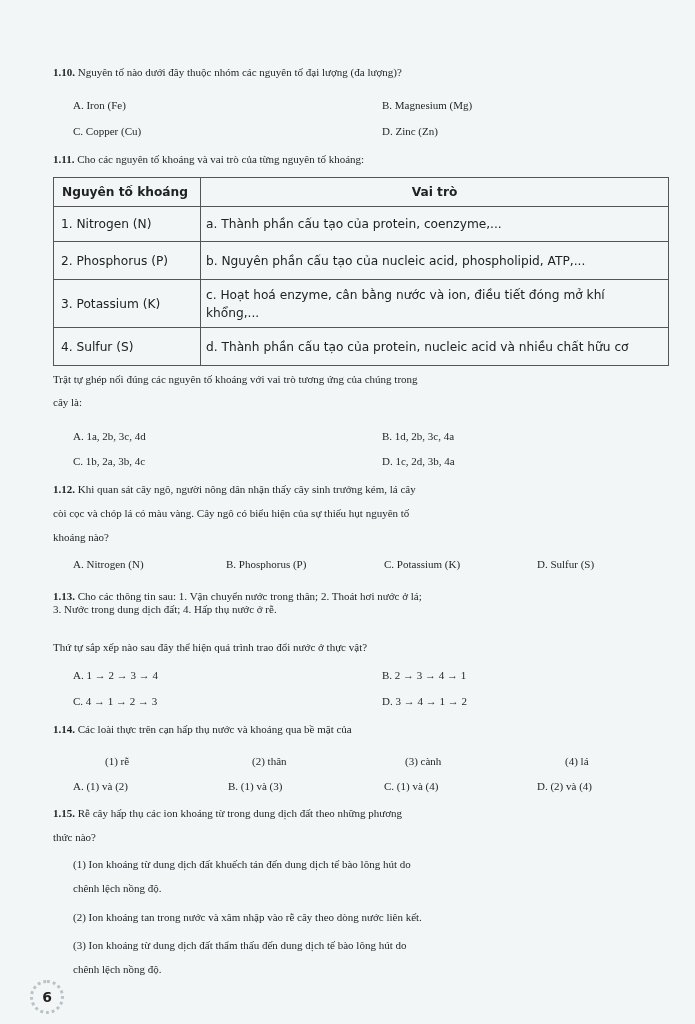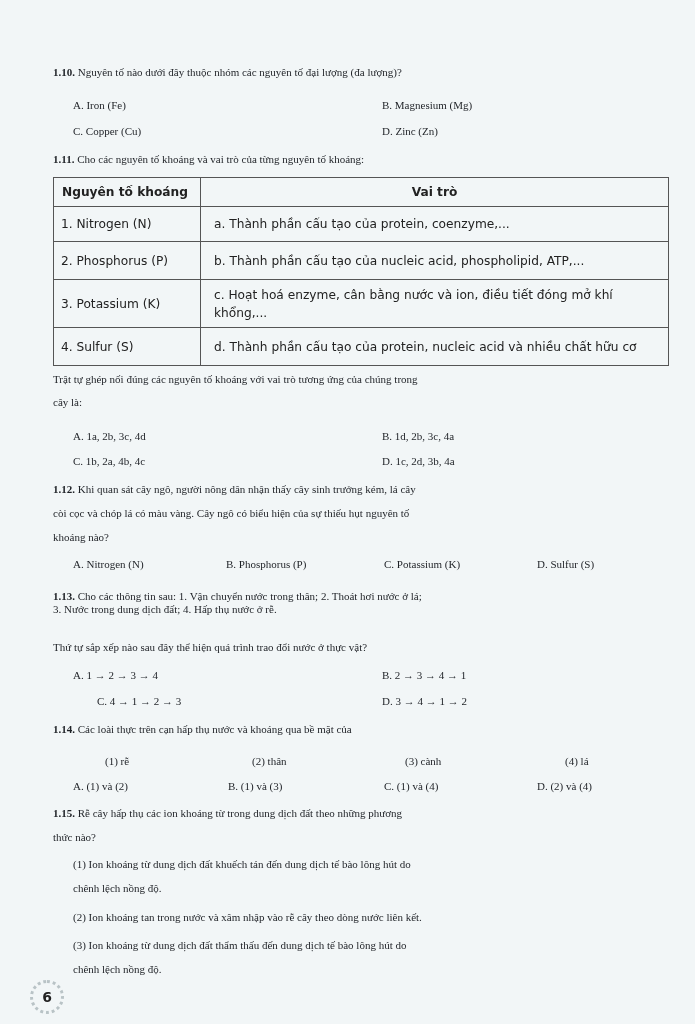--- a/index.html
+++ b/index.html
@@ -17,21 +17,21 @@
     position:absolute; left:53px; top:177px; width:616px;
     border-collapse:collapse;
     font-family:"DejaVu Sans", sans-serif; font-size:12.2px; color:#222;
   }
   table.roles td, table.roles th {
     border:1px solid #555; padding:0 8px; text-align:left; vertical-align:middle;
   }
   table.roles th { font-weight:bold; height:28px; }
   table.roles th.c2 { text-align:center; }
   table.roles td.c1 { width:131px; padding-left:7px; }
-  table.roles td.c2 { padding-left:13px; line-height:18px; }
+  table.roles td.c2 { padding-left:5px; line-height:18px; }
   .r1 td { height:34px; } .r2 td { height:37px; }
   .r3 td { height:47px; } .r4 td { height:37px; }
   .justify-c { text-align:justify; text-align-last:left; }
   .pagebadge {
     position:absolute; left:30px; top:980px; width:34px; height:34px;
     border-radius:50%; border:3px dotted #b9c3c6;
     display:flex; align-items:center; justify-content:center;
     font-family:"DejaVu Sans", sans-serif; font-weight:bold; font-size:14px; color:#222;
     box-sizing:border-box;
   }
@@ -56,58 +56,58 @@
       <tr>
     <th>Nguyên tố khoáng</th>
     <th class="c2">Vai trò</th>
   </tr>
   <tr class="r1">
     <td class="c1">1. Nitrogen (N)</td>
     <td class="c2">a. Thành phần cấu tạo của protein, coenzyme,...</td>
   </tr>
   <tr class="r2">
     <td class="c1">2. Phosphorus (P)</td>
-    <td class="c2">b. Thành phần cấu tạo của nucleic acid, phospholipid, ATP,...</td>
+    <td class="c2">b. Nguyên phần cấu tạo của nucleic acid, phospholipid, ATP,...</td>
   </tr>
   <tr class="r3">
     <td class="c1">3. Potassium (K)</td>
     <td class="c2 justify-c">c. Hoạt hoá enzyme, cân bằng nước và ion, điều tiết đóng mở khí khổng,...</td>
   </tr>
   <tr class="r4">
     <td class="c1">4. Sulfur (S)</td>
     <td class="c2">d. Thành phần cấu tạo của protein, nucleic acid và nhiều chất hữu cơ</td>
   </tr>
 </tbody>
   </table>
 
 <div class="abs line" style="left:53px;top:368px;">Trật tự ghép nối đúng các nguyên tố khoáng với vai trò tương ứng của chúng trong</div>
 <div class="abs line" style="left:53px;top:391px;">cây là:</div>
 <div class="abs line" style="left:73px;top:425px;">A. 1a, 2b, 3c, 4d</div>
 <div class="abs line" style="left:382px;top:425px;">B. 1d, 2b, 3c, 4a</div>
-<div class="abs line" style="left:73px;top:450px;">C. 1b, 2a, 4b, 4c</div>
+<div class="abs line" style="left:73px;top:450px;">C. 1b, 2a, 3b, 4c</div>
 <div class="abs line" style="left:382px;top:450px;">D. 1c, 2d, 3b, 4a</div>
 
 <div class="abs line" style="left:53px;top:478px;">
   <span class="qnum">1.12.</span><span> Khi quan sát cây ngô, người nông dân nhận thấy cây sinh trưởng kém, lá cây</span>
 </div>
 <div class="abs line" style="left:53px;top:502px;text-align:right;">còi cọc và chóp lá có màu vàng. Cây ngô có biểu hiện của sự thiếu hụt nguyên tố</div>
 <div class="abs line" style="left:53px;top:526px;">khoáng nào?</div>
 <div class="abs line" style="left:73px;top:553px;">A. Nitrogen (N)</div>
 <div class="abs line" style="left:226px;top:553px;">B. Phosphorus (P)</div>
 <div class="abs line" style="left:384px;top:553px;">C. Potassium (K)</div>
 <div class="abs line" style="left:537px;top:553px;">D. Sulfur (S)</div>
 
 <div class="abs line" style="left:53px;top:585px;">
   <span class="qnum">1.13.</span><span> Cho các thông tin sau: 1. Vận chuyển nước trong thân; 2. Thoát hơi nước ở lá;</span>
 </div>
 <div class="abs line" style="left:53px;top:598px;">3. Nước trong dung dịch đất; 4. Hấp thụ nước ở rễ.</div>
 <div class="abs line" style="left:53px;top:636px;">Thứ tự sắp xếp nào sau đây thể hiện quá trình trao đổi nước ở thực vật?</div>
 <div class="abs line" style="left:73px;top:664px;">A. 1 → 2 → 3 → 4</div>
 <div class="abs line" style="left:382px;top:664px;">B. 2 → 3 → 4 → 1</div>
-<div class="abs line" style="left:73px;top:690px;margin-left:24px;">C. 4 → 1 → 2 → 3</div>
+<div class="abs line" style="left:73px;top:690px;">C. 4 → 1 → 2 → 3</div>
 <div class="abs line" style="left:382px;top:690px;">D. 3 → 4 → 1 → 2</div>
 
 <div class="abs line" style="left:53px;top:718px;">
   <span class="qnum">1.14.</span><span> Các loài thực trên cạn hấp thụ nước và khoáng qua bề mặt của</span>
 </div>
 <div class="abs line" style="left:105px;top:750px;">(1) rễ</div>
 <div class="abs line" style="left:252px;top:750px;text-align:center;">(2) thân</div>
 <div class="abs line" style="left:405px;top:750px;">(3) cành</div>
 <div class="abs line" style="left:565px;top:750px;">(4) lá</div>
 <div class="abs line" style="left:73px;top:775px;">A. (1) và (2)</div>

